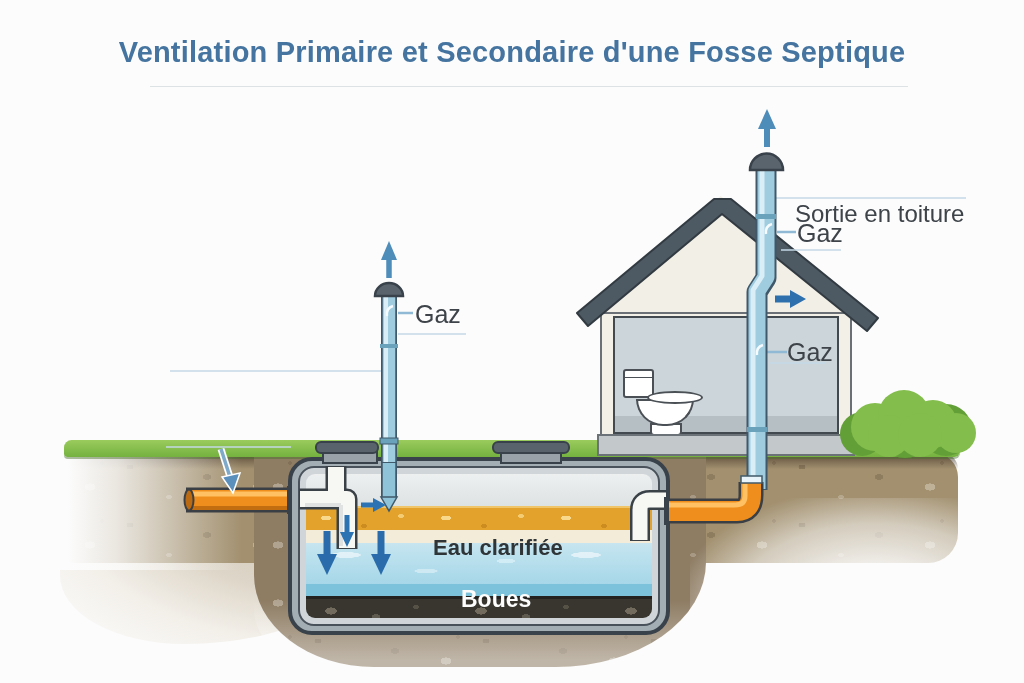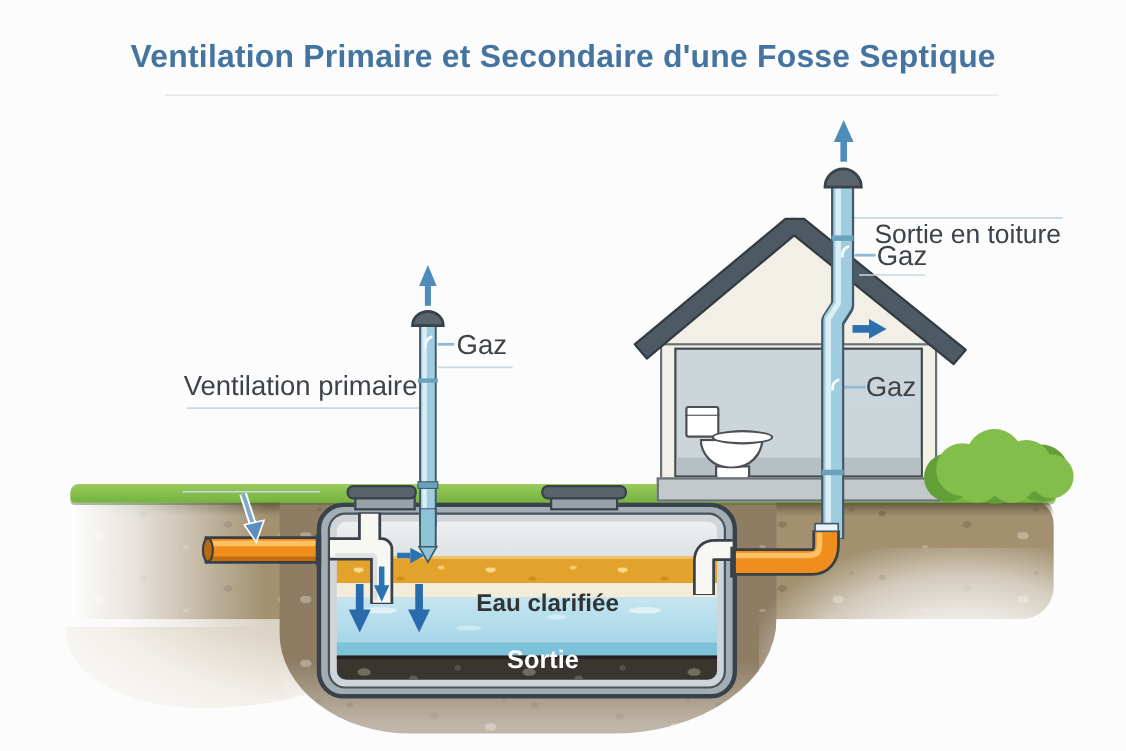--- a/index.html
+++ b/index.html
@@ -275,16 +275,15 @@
       <path d="M772,224 q-7,2 -6,10"></path>
       <path d="M763,345 q-7,2 -6,10"></path>
       <path d="M393,306 q-7,2 -6,10"></path>
     </g>
   </svg>
 
   <div class="abs lbl lbl-sortie">Sortie en toiture</div>
   <div class="abs lbl lbl-gaz-roof">Gaz</div>
   <div class="abs lbl lbl-gaz-attic">Gaz</div>
   <div class="abs lbl lbl-gaz-vent">Gaz</div>
-  <div class="abs lbl lbl-ventprim">Ventilation primaire</div>
   <div class="abs lbl lbl-eau">Eau clarifiée</div>
-  <div class="abs lbl lbl-boues">Sortie</div>
+  <div class="abs lbl lbl-boues">Boues</div>
 </div>
 
 </body></html>

